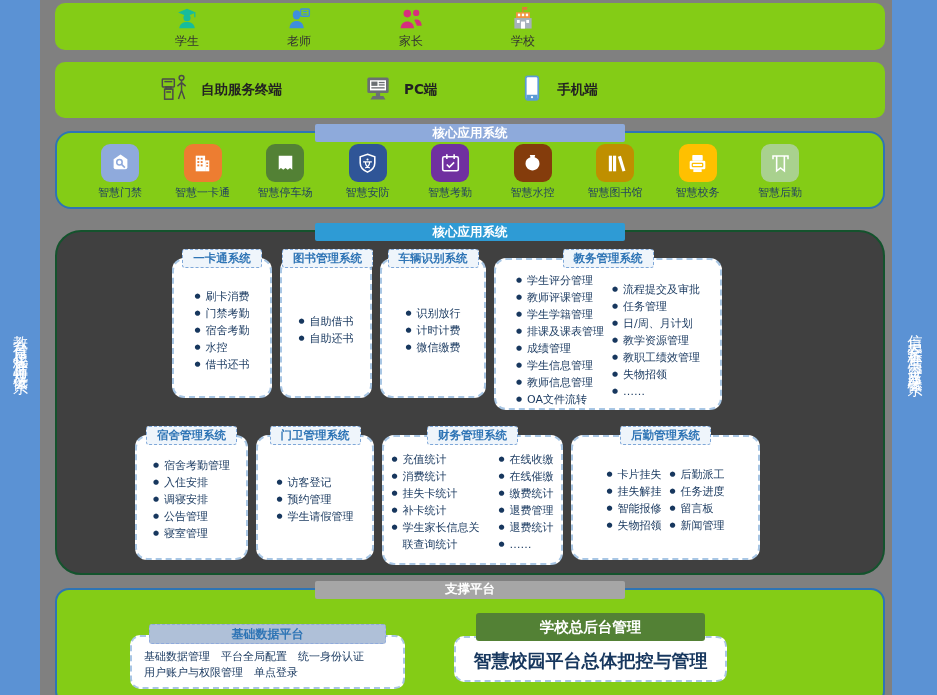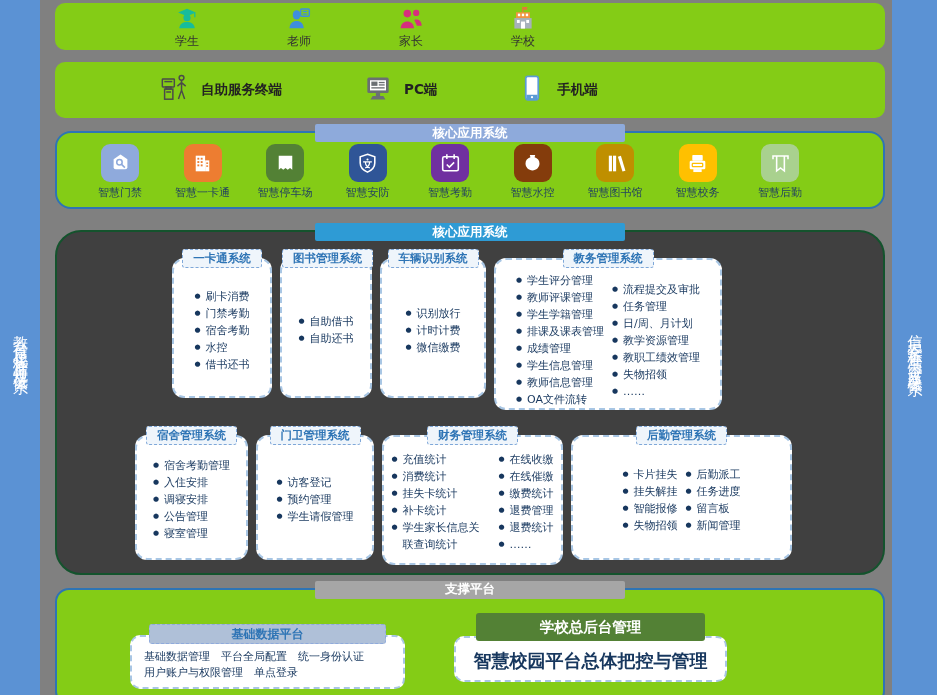--- a/index.html
+++ b/index.html
@@ -50,21 +50,21 @@
   ul.items{list-style:none;margin:0;padding:0;}
   .items li{display:flex;font-size:11px;color:#17375E;line-height:17px;text-align:left;}
   .items li::before{content:"●";font-size:7px;margin-right:5px;line-height:17px;flex:none;}
   .core-row1 .box:nth-child(1){width:100px;height:140px;}
   .core-row1 .box:nth-child(2){width:92px;height:140px;}
   .core-row1 .box:nth-child(3){width:106px;height:140px;}
   .core-row1 .box:nth-child(4){width:228px;height:152px;}
   .core-row2 .box:nth-child(1){width:113px;height:125px;}
   .core-row2 .box:nth-child(2){width:118px;height:125px;}
   .core-row2 .box:nth-child(3){width:181px;height:130px;}
-  .core-row2 .box:nth-child(4){width:221px;height:125px;}
+  .core-row2 .box:nth-child(4){width:189px;height:125px;}
   .core-row2 .box:nth-child(3) ul:first-child{width:99px;}
   
   .support{height:113px;margin-top:13px;border:2px solid #2E74B5;border-radius:14px;
            display:flex;padding-left:73px;gap:48px;box-sizing:content-box;}
   .sp-group{display:flex;flex-direction:column;align-items:center;width:275px;flex:none;}
   .sp-base{margin-top:34px;}
   .sp-base-title{width:237px;height:20px;line-height:18px;text-align:center;background:#AFC0D8;
            border:1.5px dashed #8FAADC;border-radius:3px;color:#2E74B5;font-weight:bold;
            font-size:12px;box-sizing:border-box;position:relative;z-index:2;}
   .sp-base-content{margin-top:-9px;width:275px;min-height:48px;background:#fff;

